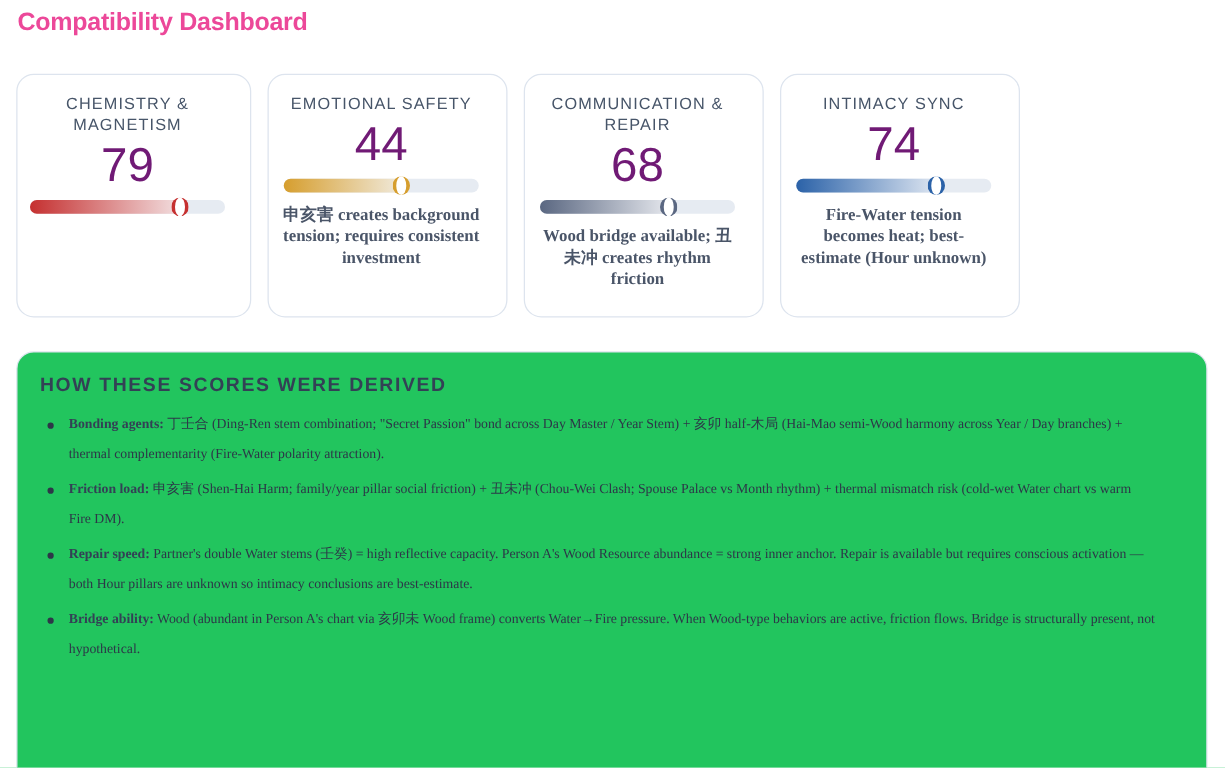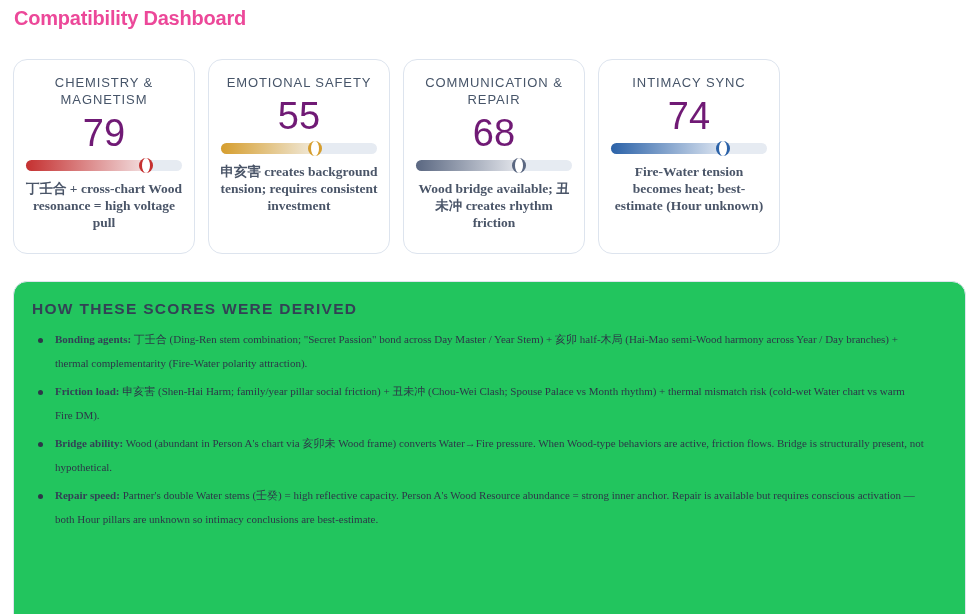--- a/index.html
+++ b/index.html
@@ -12,21 +12,21 @@
   }
 
   .cards {
     position: absolute; left: 13px; top: 59px; width: 953px; height: 195px;
     display: flex; gap: 13px;
   }
   .card {
     flex: 0 0 180px; height: 195px;
     border: 1.5px solid #dde4ee; border-radius: 14px; background: #ffffff;
     display: flex; flex-direction: column; align-items: center;
-    padding: 14px 10px 0 10px;
+    padding: 14px 20px 0 10px;
   }
   .card-label {
     font-size: 13px; letter-spacing: 0.9px; color: #475569; text-transform: uppercase;
     text-align: center; line-height: 17px; min-height: 17px;
   }
   .card-score {
     font-size: 38px; font-weight: 300; color: #701a75; line-height: 40px;
     margin-top: 5px; font-family: "Liberation Sans", "DejaVu Sans", sans-serif;
   }
   .bar {
@@ -76,26 +76,25 @@
 <div class="page-title">Compatibility Dashboard</div>
 
 <div class="cards">
   <div class="card">
     <div class="card-label">Chemistry &amp; Magnetism</div>
     <div class="card-score">79</div>
     <div class="bar">
       <div class="bar-fill" style="width: 123px; background: linear-gradient(90deg, rgb(197, 48, 48) 0%, rgb(243, 227, 228) 100%);"></div>
       <div class="bar-knob" style="left: 113px; border-color: transparent rgb(197, 48, 48);"></div>
     </div>
-    <div class="card-desc">丁壬合 + cross-chart Wood resonance = high voltage pull</div>
   </div>
 
   <div class="card">
     <div class="card-label">Emotional Safety</div>
-    <div class="card-score">55</div>
+    <div class="card-score">44</div>
     <div class="bar">
       <div class="bar-fill" style="width: 97px; background: linear-gradient(90deg, rgb(214, 158, 46) 0%, rgb(241, 236, 225) 100%);"></div>
       <div class="bar-knob" style="left: 87px; border-color: transparent rgb(214, 158, 46);"></div>
     </div>
     <div class="card-desc">申亥害 creates background tension; requires consistent investment</div>
   </div>
 
   <div class="card">
     <div class="card-label">Communication &amp; Repair</div>
     <div class="card-score">68</div>
@@ -121,19 +120,19 @@
 <div class="panel">
   <div class="panel-title">How these scores were derived</div>
   <ul class="panel-list">
     <li>
       <span class="bullet-dot"></span><span class="item-term">Bonding agents:</span><span> 丁壬合 (Ding-Ren stem combination; "Secret Passion" bond across Day Master / Year Stem) + 亥卯 half-木局 (Hai-Mao semi-Wood harmony across Year / Day branches) + thermal complementarity (Fire-Water polarity attraction).</span>
     </li>
     <li>
       <span class="bullet-dot"></span><span class="item-term">Friction load:</span><span> 申亥害 (Shen-Hai Harm; family/year pillar social friction) + 丑未冲 (Chou-Wei Clash; Spouse Palace vs Month rhythm) + thermal mismatch risk (cold-wet Water chart vs warm Fire DM).</span>
     </li>
     <li>
-      <span class="bullet-dot"></span><span class="item-term">Bridge ability:</span><span> Wood (abundant in Person A's chart via 亥卯未 Wood frame) converts Water→Fire pressure. When Wood-type behaviors are active, friction flows. Bridge is structurally present, not hypothetical.</span>
+      <span class="bullet-dot"></span><span class="item-term">Repair speed:</span><span> Partner's double Water stems (壬癸) = high reflective capacity. Person A's Wood Resource abundance = strong inner anchor. Repair is available but requires conscious activation — both Hour pillars are unknown so intimacy conclusions are best-estimate.</span>
     </li>
     <li>
-      <span class="bullet-dot"></span><span class="item-term">Repair speed:</span><span> Partner's double Water stems (壬癸) = high reflective capacity. Person A's Wood Resource abundance = strong inner anchor. Repair is available but requires conscious activation — both Hour pillars are unknown so intimacy conclusions are best-estimate.</span>
+      <span class="bullet-dot"></span><span class="item-term">Bridge ability:</span><span> Wood (abundant in Person A's chart via 亥卯未 Wood frame) converts Water→Fire pressure. When Wood-type behaviors are active, friction flows. Bridge is structurally present, not hypothetical.</span>
     </li>
   </ul>
 </div>
 
 </body></html>

